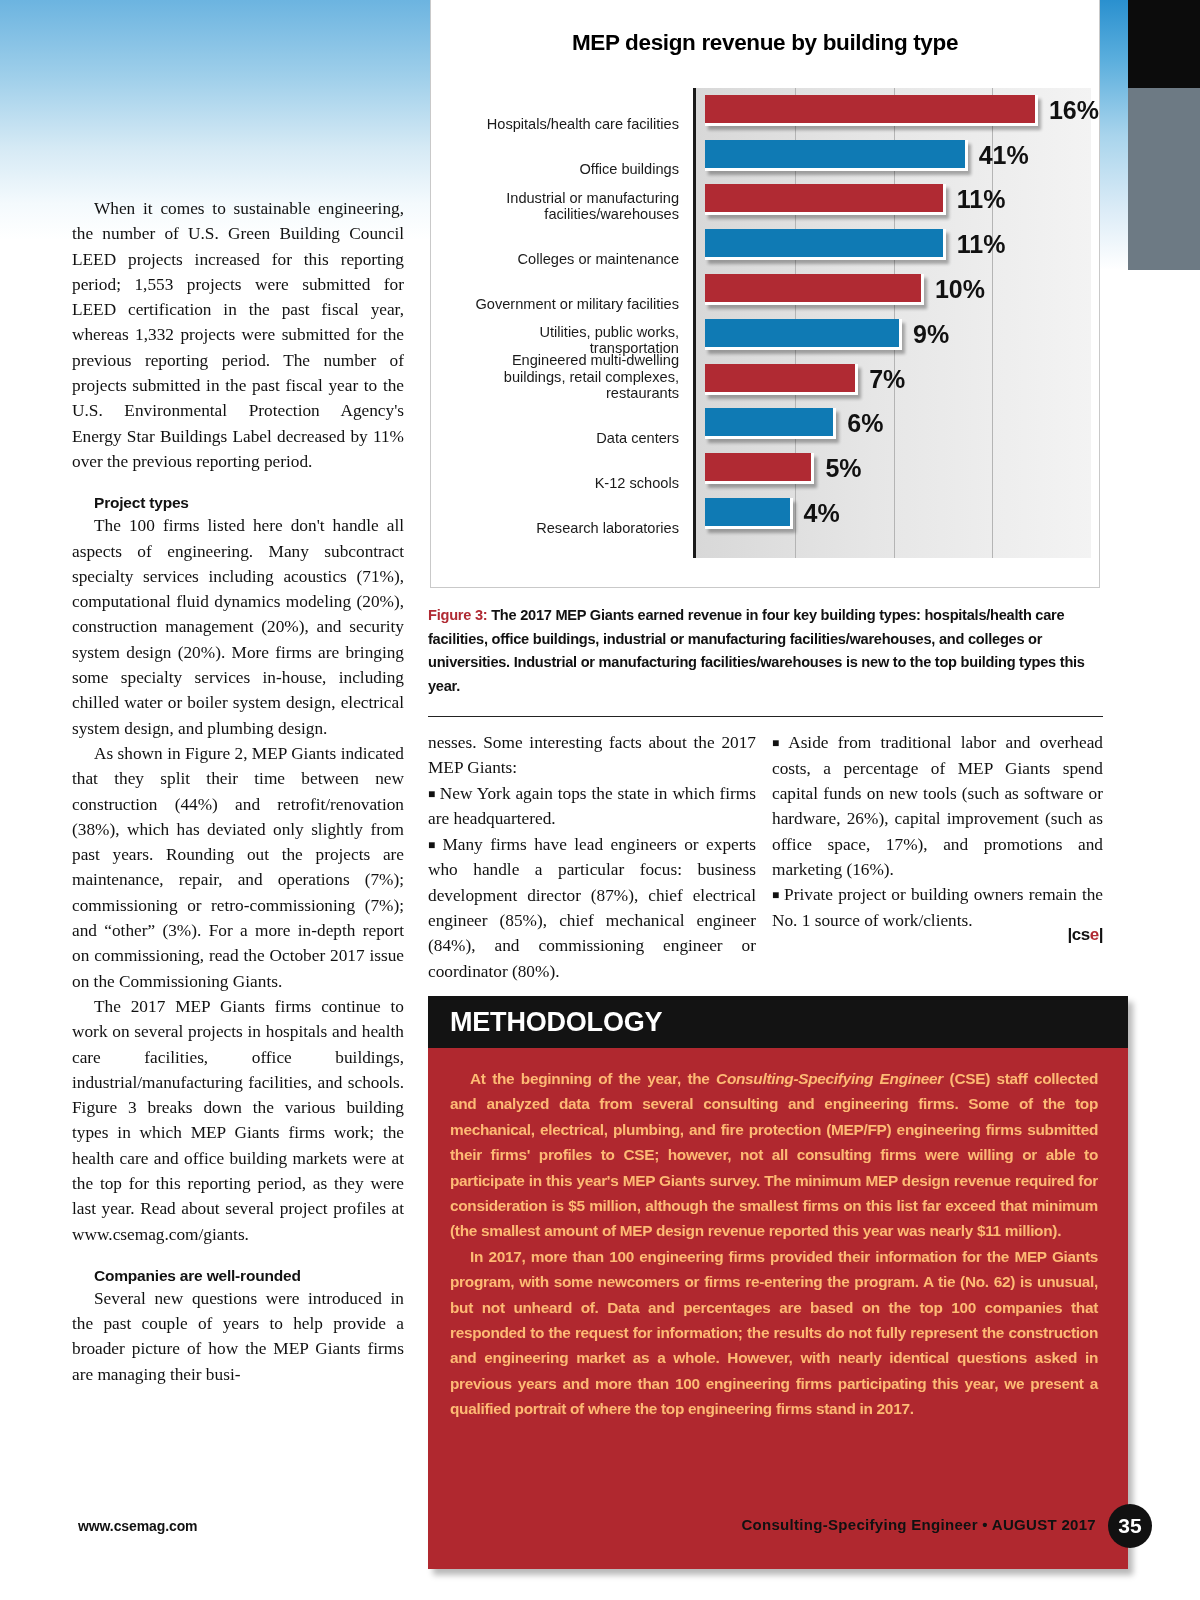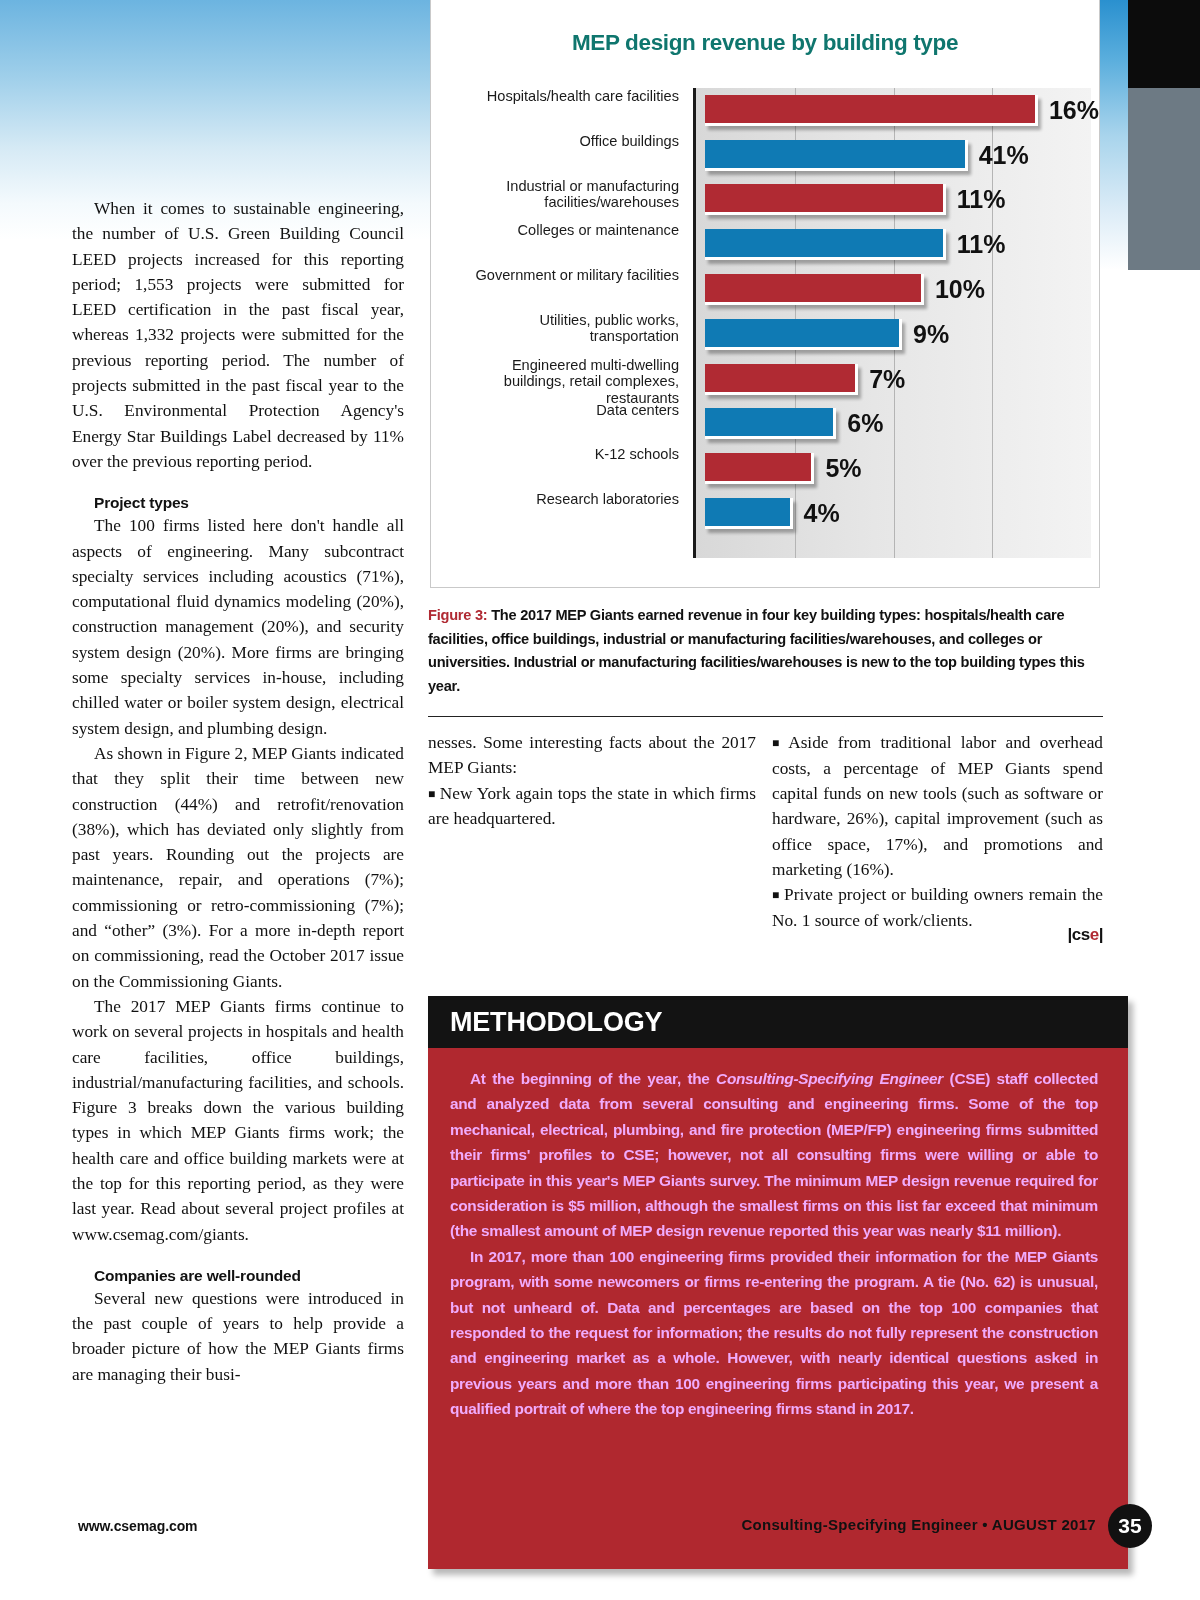--- a/index.html
+++ b/index.html
@@ -47,37 +47,37 @@
     color:#111; letter-spacing:-0.2px;
   }
 
   
   .figure-box{
     position:absolute; left:430px; top:0; width:670px; height:588px;
     background:#fff; border:1px solid #c9c9c9; border-top:none;
   }
   .chart-title{
     text-align:center; font-family:"Liberation Sans", sans-serif;
-    font-weight:bold; font-size:22.5px; color:#0f766e;
+    font-weight:bold; font-size:22.5px; color:#000000;
     margin-top:30px; letter-spacing:-0.35px;
   }
   .plot{
     position:relative; margin:22px 0 0 0; height:492px;
   }
   .plot-area{
     position:absolute; left:262px; top:10px; right:8px; bottom:12px;
     background:linear-gradient(to right,#d8d8d8 0%, #e6e6e6 45%, #f3f3f3 100%);
     border-left:3px solid #1a1a1a;
   }
   .gridline{
     position:absolute; top:0; bottom:0; width:1px; background:#b4b4b4;
   }
   .rows{ position:absolute; left:0; top:10px; right:0; bottom:12px; }
   .row{
-    position:relative; display:flex; align-items:flex-start; height:44.8px;gap:16px;
+    position:relative; display:flex; align-items:flex-end; height:44.8px;gap:16px;
   }
   .row-label{
     width:258px; text-align:right; padding-right:10px;
     font-family:"Liberation Sans", sans-serif;
     font-size:14.6px; line-height:16.4px; color:#1a1a1a;
   }
   .bar-wrap{ position:relative; flex:1; height:100%; display:flex; align-items:center; }
   .bar{
     height:31px; position:relative;
     box-shadow:3px 4px 3px rgba(0,0,0,0.30);
@@ -133,21 +133,21 @@
   }
   .method-head{
     height:52px; background:#131313; display:flex; align-items:center;
     padding-left:22px;
   }
   .method-head h2{
     font-family:"Liberation Sans", sans-serif; font-weight:bold;
     font-size:27px; color:#ffffff; letter-spacing:-0.2px;
   }
   .method-body{
-    padding:18px 30px 0 22px; color:#f0abfc;
+    padding:18px 30px 0 22px; color:#fdba74;
     font-family:"Liberation Sans", sans-serif; font-weight:bold;
     font-size:15.4px; line-height:25.4px; text-align:justify;
     letter-spacing:-0.3px;
   }
   .method-body p{ text-indent:20px; }
   .method-body i{ font-style:italic; }
 
   
   .footer-url{
     position:absolute; left:78px; top:1518px;
@@ -272,20 +272,21 @@
 
   <div class="caption">
     <span class="figlabel">Figure 3:</span><span> The 2017 MEP Giants earned revenue in four key building types: hospitals/health care facilities, office buildings, industrial or manufacturing facilities/warehouses, and colleges or universities. Industrial or manufacturing facilities/warehouses is new to the top building types this year.</span>
   </div>
 
   <div class="rule"></div>
 
   <div class="col-mid">
     <p>nesses. Some interesting facts about the 2017 MEP Giants:</p>
     <p class="bullet-p"><span class="sq">■</span><span>New York again tops the state in which firms are headquartered.</span></p>
+    <p class="bullet-p"><span class="sq">■</span><span>Many firms have lead engineers or experts who handle a particular focus: business development director (87%), chief electrical engineer (85%), chief mechanical engineer (84%), and commissioning engineer or coordinator (80%).</span></p>
   </div>
 
   <div class="col-right">
     <p class="bullet-p"><span class="sq">■</span><span>Aside from traditional labor and overhead costs, a percentage of MEP Giants spend capital funds on new tools (such as software or hardware, 26%), capital improvement (such as office space, 17%), and promotions and marketing (16%).</span></p>
     <p class="bullet-p"><span class="sq">■</span><span>Private project or building owners remain the No. 1 source of work/clients.</span><span class="cse-mark">|<span>c</span><span>s</span><span class="e">e</span>|</span></p>
   </div>
 
   <div class="method">
     <div class="method-head">
       <h2>METHODOLOGY</h2>

